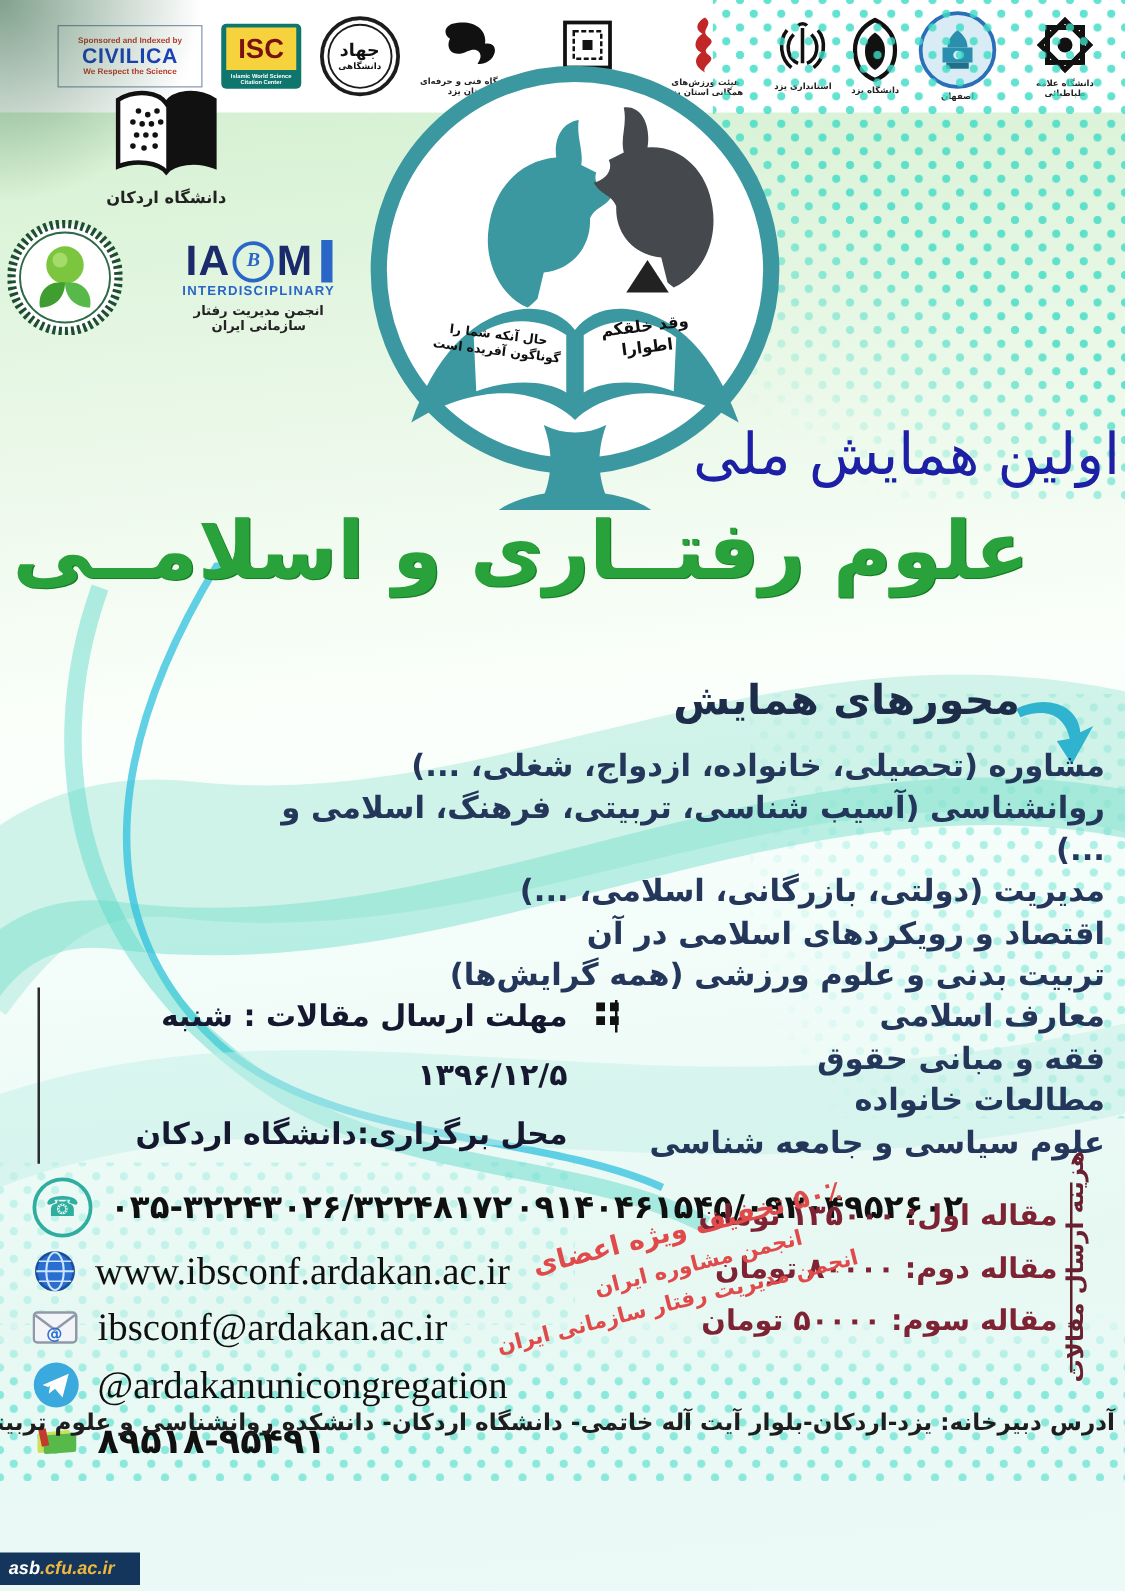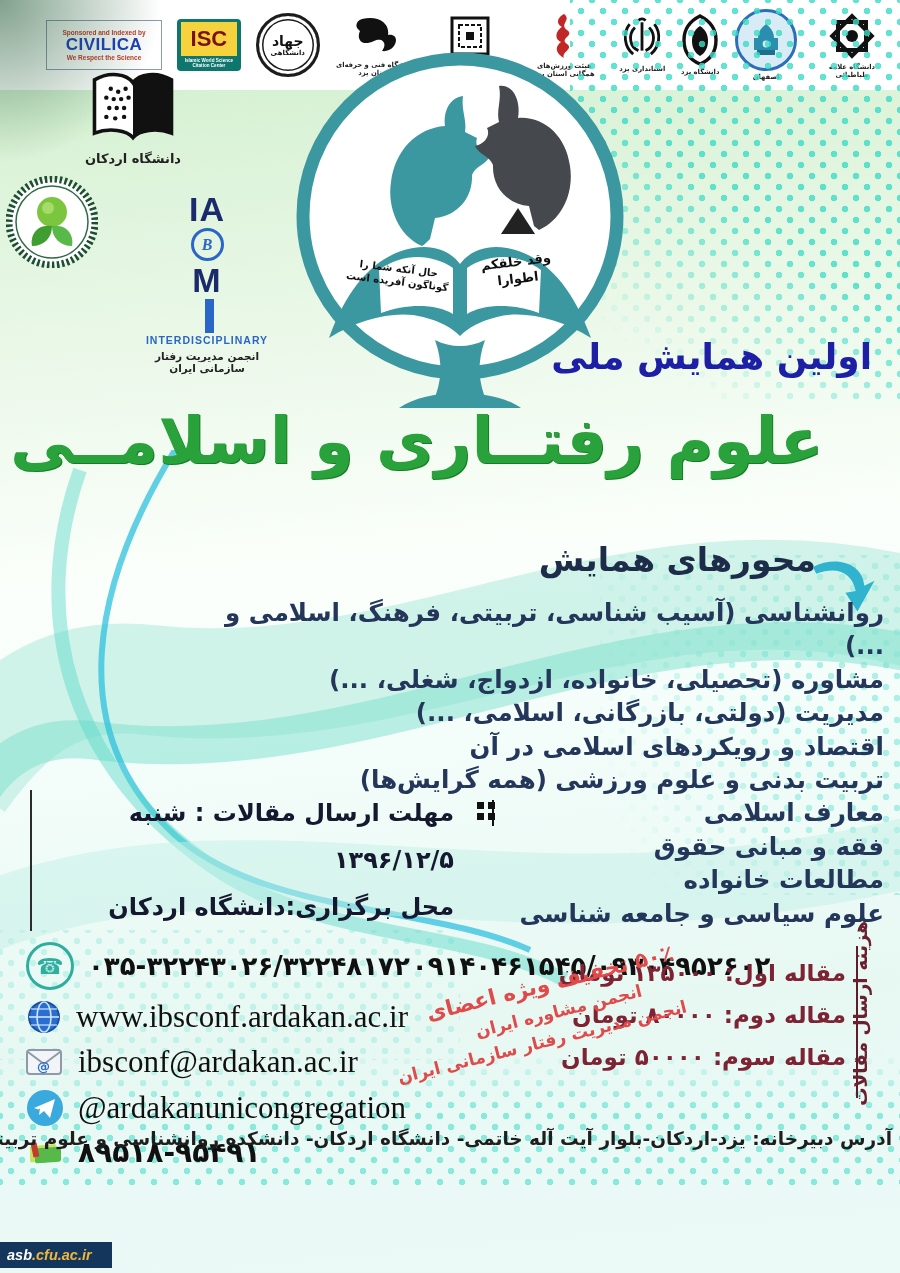--- a/index.html
+++ b/index.html
@@ -18,34 +18,34 @@
   .dots-bot{left:0;top:1050px;width:900px;height:135px;opacity:.55;
     -webkit-mask-image:linear-gradient(0deg,#000 55%,transparent 100%);mask-image:linear-gradient(0deg,#000 55%,transparent 100%);}
   .dots-left{left:0;top:930px;width:460px;height:130px;opacity:.22;}
   .corner-tl{left:0;top:0;width:160px;height:190px;
     background:radial-gradient(circle at 0 0,rgba(25,84,46,.55),rgba(25,84,46,0) 65%);}
   
   .ardakan{left:78px;top:68px;width:110px;text-align:center;}
   .ardakan .cap{font-size:13px;font-weight:bold;color:#222;margin-top:3px;}
   .assoc{left:6px;top:176px;width:92px;height:92px;}
   .iaom{left:132px;top:192px;width:150px;text-align:center;}
-  .iaom-row{display:flex;align-items:center;justify-content:center;gap:2px;font-family:"Liberation Sans",sans-serif;flex-direction:column;}
+  .iaom-row{display:flex;align-items:center;justify-content:center;gap:2px;font-family:"Liberation Sans",sans-serif;}
   .iaom-lt{font-size:34px;font-weight:bold;color:#1b2a6b;letter-spacing:1px;line-height:1;}
   .iaom-badge{width:27px;height:27px;border:3px solid #2a66c8;border-radius:50%;color:#2a66c8;
     font:italic bold 16px "Liberation Serif",serif;display:flex;align-items:center;justify-content:center;}
   .iaom-bar{width:9px;height:34px;background:#2a66c8;margin-left:4px;}
   .iaom-sub{font:bold 10.5px "Liberation Sans",sans-serif;color:#2a66c8;letter-spacing:1px;margin-top:1px;}
   .iaom-cap{font-size:10.5px;font-weight:bold;color:#222;margin-top:4px;}
   
   .emblem{left:287px;top:36px;width:346px;height:378px;}
   .emblem .btxt{position:absolute;color:#101010;font-weight:bold;text-align:center;line-height:1.3;}
   .btxt-r{left:178px;top:218px;width:104px;transform:rotate(-7deg);font-size:13px;}
   .btxt-l{left:58px;top:226px;width:106px;transform:rotate(7deg);font-size:10px;}
   
-  .pretitle{right:28px;top:336px;font-size:36px;font-weight:bold;color:#1d20a5;white-space:nowrap;}
+  .pretitle{right:4px;top:336px;font-size:46px;font-weight:normal;color:#1d20a5;white-space:nowrap;}
   .maintitle{right:10px;top:404px;width:880px;text-align:left;font-size:64px;font-weight:bold;color:#2aa23c;
     white-space:nowrap;text-shadow:1px 1px 0 #157d24;direction:rtl;}
   .topics-head{right:84px;top:540px;font-size:33px;font-weight:bold;color:#1d2c49;}
   .topics-arrow{right:22px;top:548px;}
   .topics{right:16px;top:596px;width:700px;direction:rtl;text-align:right;
     font-size:24.5px;font-weight:bold;color:#24365a;line-height:33.4px;}
   
   .schedule{left:30px;top:790px;width:412px;direction:rtl;text-align:right;
     font-size:24px;font-weight:bold;color:#15182e;line-height:47px;border-right:0;
     border-left:2.5px solid #2c2c2c;padding-left:10px;}
@@ -185,22 +185,22 @@
 
   <div class="layer pretitle">اولین همایش ملی</div>
   <div class="layer maintitle">علوم رفتــاری و اسلامــی</div>
 
   <div class="layer topics-head">محورهای همایش</div>
   <svg class="layer topics-arrow" width="72" height="74" viewBox="0 0 84 74">
     <path d="M8,16 C36,2 66,12 68,38 L80,32 L60,68 L46,46 L58,44 C54,24 38,14 12,24 Z" fill="#2fb3cf"></path>
   </svg>
 
   <div class="layer topics">
+    <div>مشاوره (تحصیلی، خانواده، ازدواج، شغلی، ...)</div>
     <div>روانشناسی (آسیب شناسی، تربیتی، فرهنگ، اسلامی و ...)</div>
-    <div>مشاوره (تحصیلی، خانواده، ازدواج، شغلی، ...)</div>
     <div>مدیریت (دولتی، بازرگانی، اسلامی، ...)</div>
     <div>اقتصاد و رویکردهای اسلامی در آن</div>
     <div>تربیت بدنی و علوم ورزشی (همه گرایش‌ها)</div>
     <div>معارف اسلامی</div>
     <div>فقه و مبانی حقوق</div>
     <div>مطالعات خانواده</div>
     <div>علوم سیاسی و جامعه شناسی</div>
   </div>
 
   <div class="layer schedule">

